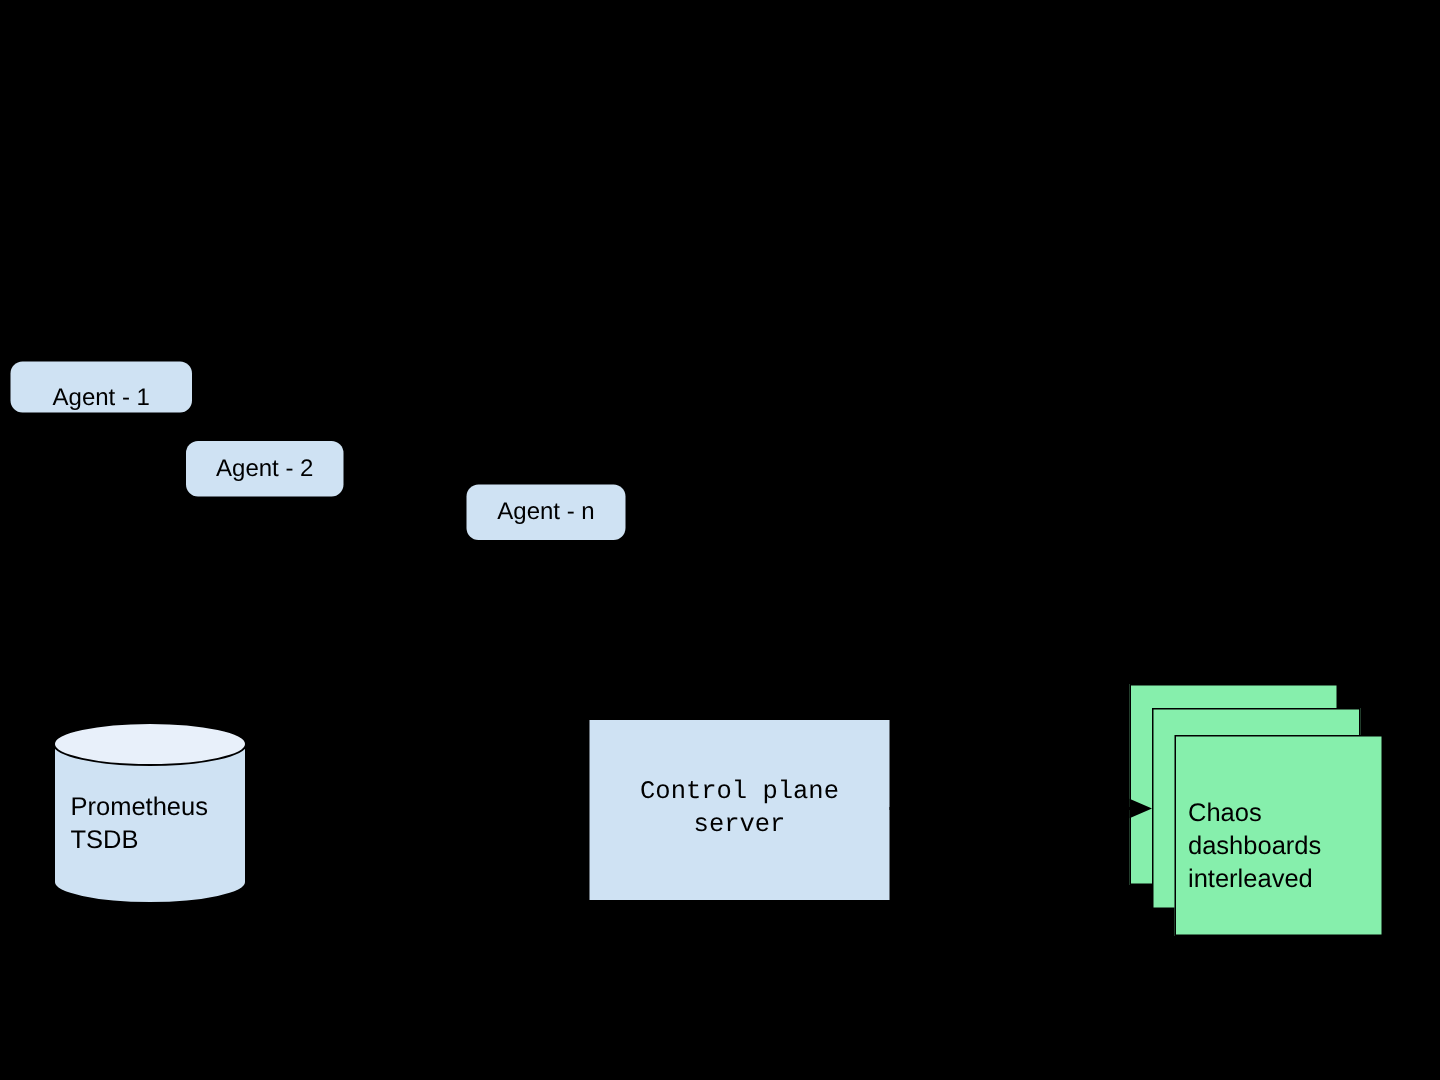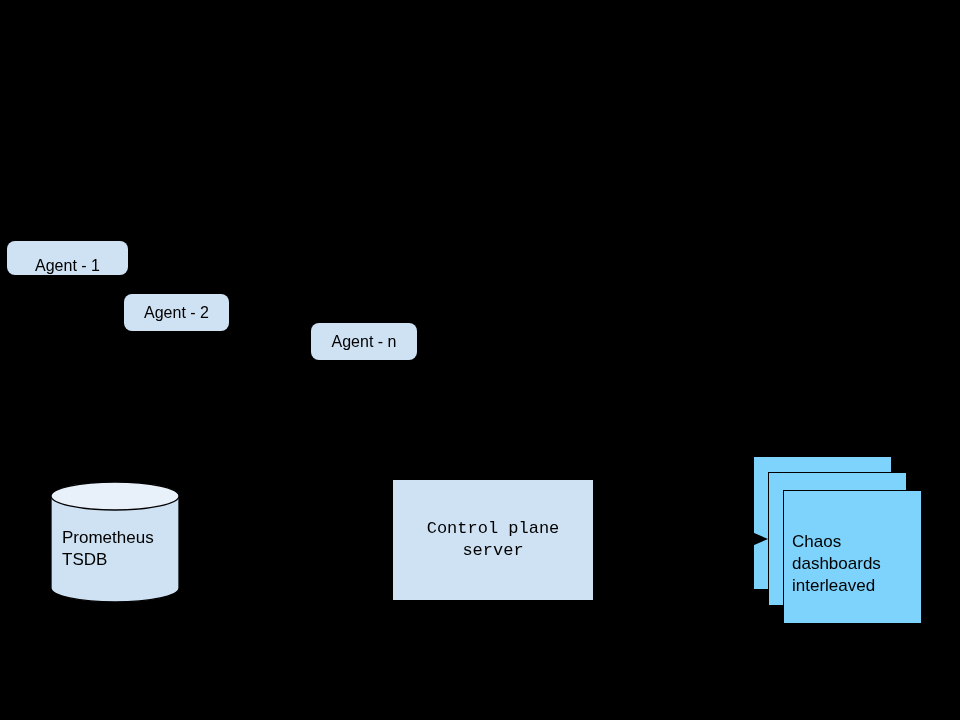--- a/index.html
+++ b/index.html
@@ -29,21 +29,21 @@
     color: #000000;
     white-space: nowrap;
   }
   #agent-1 { left: 7px;   top: 241px; width: 121px; height: 34px; align-items: flex-end; }
   #agent-2 { left: 124px; top: 276px; width: 105px; height: 37px; margin-top: 18px; }
   #agent-n { left: 263px; top: 323px; width: 106px; height: 37px; margin-left: 48px; }
 
   
   #cylinder-wrap {
     position: absolute;
-    left: 50px;
+    left: 35px;
     top: 480px;
     width: 130px;
     height: 124px;
   }
   #cylinder-label {
     position: absolute;
     left: 12px;
     top: 47px;
     font-size: 17px;
     line-height: 22px;
@@ -67,21 +67,21 @@
     line-height: 22px;
     color: #000000;
     font-family: Liberation Mono, monospace;
   }
 
   
   .dash-card {
     position: absolute;
     width: 139px;
     height: 134px;
-    background: #7dd3fc;
+    background: #86efac;
     border: 1px solid #000000;
     box-sizing: border-box;
   }
   #dash-back   { left: 753px; top: 456px; z-index: 1; }
   #dash-middle { left: 768px; top: 472px; z-index: 2; }
   #dash-front  { left: 783px; top: 490px; z-index: 3; padding: 40px 6px 0 8px; font-size: 17px; line-height: 22px; color: #000000; }
 
   
   #arrow-layer {
     position: absolute;

